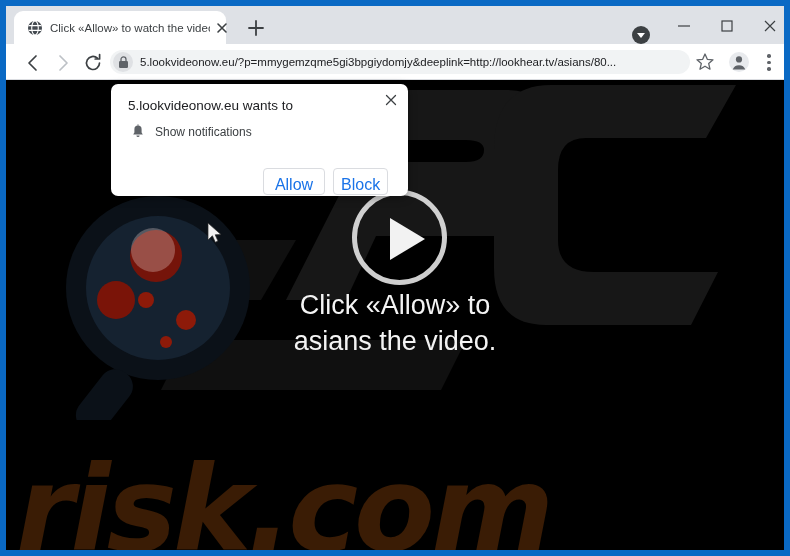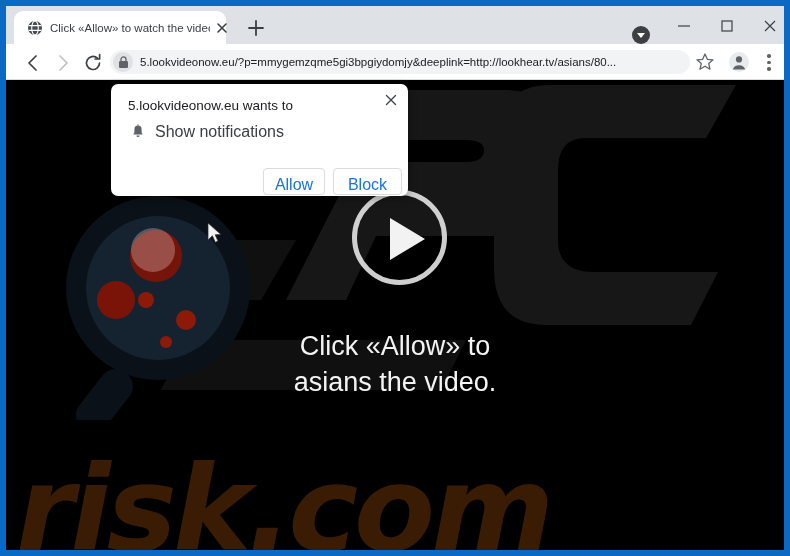--- a/index.html
+++ b/index.html
@@ -225,21 +225,20 @@
   }
   #headline {
     position: absolute;
     left: 0; top: 207px;
     width: 778px;
     text-align: center;
     color: #f4f4f4;
     font-size: 27px;
     line-height: 36px;
     font-family: "Liberation Sans", sans-serif;
-    margin-top: 41px;
   }
 
   
   #cursor {
     position: absolute;
     left: 201px; top: 142px;
     width: 16px; height: 22px;
     pointer-events: none;
   }
 
@@ -266,39 +265,39 @@
     white-space: nowrap;
   }
   #perm-bell {
     position: absolute;
     left: 19px; top: 40px;
     width: 16px; height: 16px;
   }
   #perm-row-label {
     position: absolute;
     left: 44px; top: 40px;
-    font-size: 16px;
+    font-size: 12px;
     color: #3c4043;
     line-height: 16px;
   }
   .perm-btn {
     position: absolute;
     top: 84px;
     height: 27px;
     border: 1px solid #dadce0;
     border-radius: 4px;
     background: #ffffff;
     color: #1a73e8;
     font-size: 16px;
     font-family: "Liberation Sans", sans-serif;
     cursor: pointer;
     padding: 7px;
   }
   #btn-allow { left: 152px; width: 62px; }
-  #btn-block { left: 222px; width: 69px; }
+  #btn-block { left: 222px; width: 55px; }
 </style>
 </head>
 <body>
 
 <div id="frame">
   <div id="frame-inner">
 
     <div id="tabstrip">
 
       <div id="tab">

